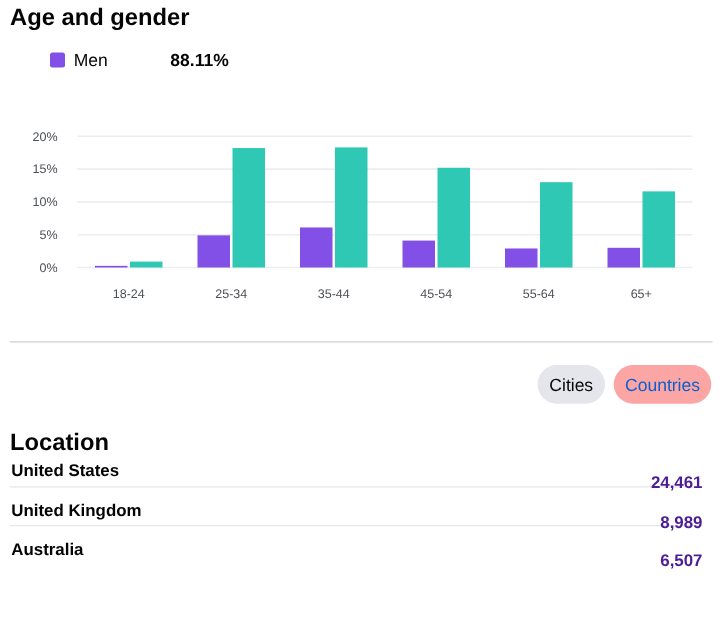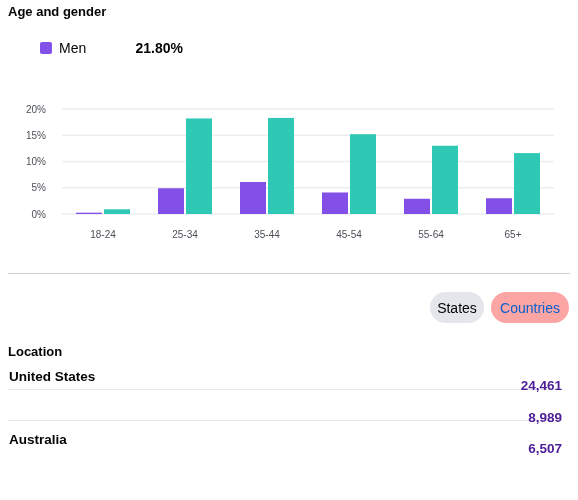--- a/index.html
+++ b/index.html
@@ -1,19 +1,19 @@
 <!DOCTYPE html>
 <html><head>
 <meta charset="utf-8">
 <style>
   * { box-sizing: border-box; margin: 0; padding: 0; }
   html, body { width: 578px; height: 500px; background: #ffffff; overflow: hidden; }
   body { font-family: "Liberation Sans", "DejaVu Sans", sans-serif; color: #050505; position: relative; }
 
-  .section-title { position: absolute; left: 8px; font-size: 13px; font-weight: bold; color: #050505; }
+  .section-title { position: absolute; left: 8px; font-size: 19px; font-weight: bold; color: #050505; }
   #age-title { top: 4px; }
 
   .legend { position: absolute; left: 20px; top: 40px; }
   .legend-row { position: relative; height: 20px; width: 160px; margin-left: 20px; }
   .legend-swatch { position: absolute; left: 0; top: 2px; width: 12px; height: 12px; border-radius: 2px; }
   .legend-label { position: absolute; left: 19px; top: 0; font-size: 14px; color: #050505; }
   .legend-value { position: absolute; right: 17px; top: 0; font-size: 14px; font-weight: bold; color: #050505; }
 
   #chart { position: absolute; left: 0; top: 95px; }
   #chart text { font-family: "Liberation Sans", "DejaVu Sans", sans-serif; fill: #4b4f56; font-size: 10px; }
@@ -36,21 +36,21 @@
 </style>
 </head>
 <body>
 
 <div class="section-title" id="age-title">Age and gender</div>
 
 <div class="legend">
   <div class="legend-row">
     <span class="legend-swatch" id="sw0" style="background: rgb(130, 80, 230);"></span>
     <span class="legend-label">Men</span>
-    <span class="legend-value">21.80%</span>
+    <span class="legend-value">88.11%</span>
   </div>
 </div>
 
 <svg id="chart" width="578" height="160">
     <line x1="62" x2="554" y1="119" y2="119" stroke="#ebedf0" stroke-width="1.3"></line>
     <text x="46" y="122.5" text-anchor="end">0%</text>
     <line x1="62" x2="554" y1="92.75" y2="92.75" stroke="#ebedf0" stroke-width="1.3"></line>
     <text x="46" y="96.25" text-anchor="end">5%</text>
     <line x1="62" x2="554" y1="66.5" y2="66.5" stroke="#ebedf0" stroke-width="1.3"></line>
     <text x="46" y="70" text-anchor="end">10%</text>
@@ -75,28 +75,29 @@
     <text x="431" y="143" text-anchor="middle">55-64</text>
     <rect x="486" y="103.25" width="26" height="15.75" fill="#8250e6"></rect>
     <rect x="514" y="58.1" width="26" height="60.9" fill="#2ec8b4"></rect>
     <text x="513" y="143" text-anchor="middle">65+</text>
   </svg>
 
 <div class="divider"></div>
 
 <div class="section-title" id="loc-title">Location</div>
 
-<button class="toggle" id="btn-cities">States</button>
+<button class="toggle" id="btn-cities">Cities</button>
 <button class="toggle" id="btn-countries">Countries</button>
 
 <div class="loc-list">
   <div class="loc-row">
     <span class="loc-name">United States</span>
     <span class="loc-count">24,461</span>
   </div>
   <div class="loc-row">
+    <span class="loc-name">United Kingdom</span>
     <span class="loc-count">8,989</span>
   </div>
   <div class="loc-row">
     <span class="loc-name">Australia</span>
     <span class="loc-count">6,507</span>
   </div>
 </div>
 
 </body></html>

